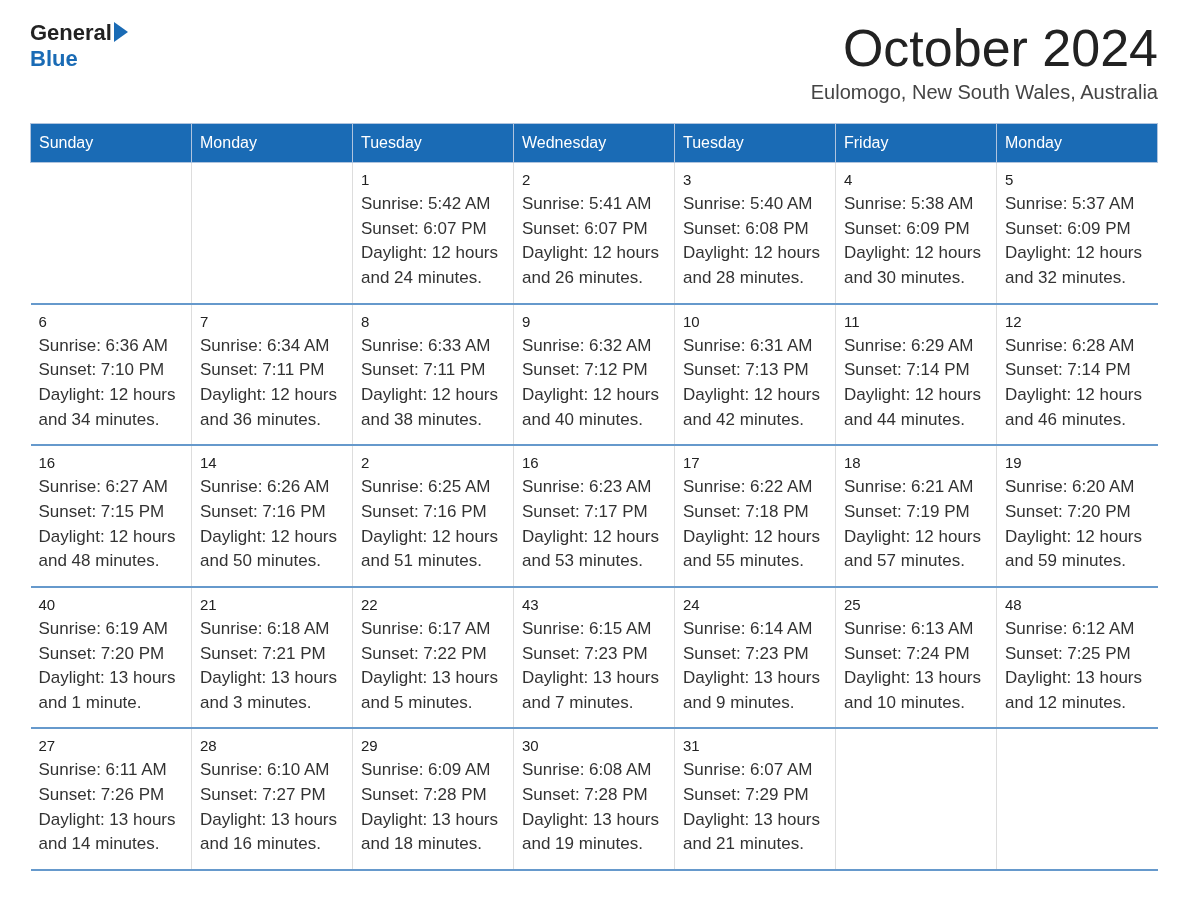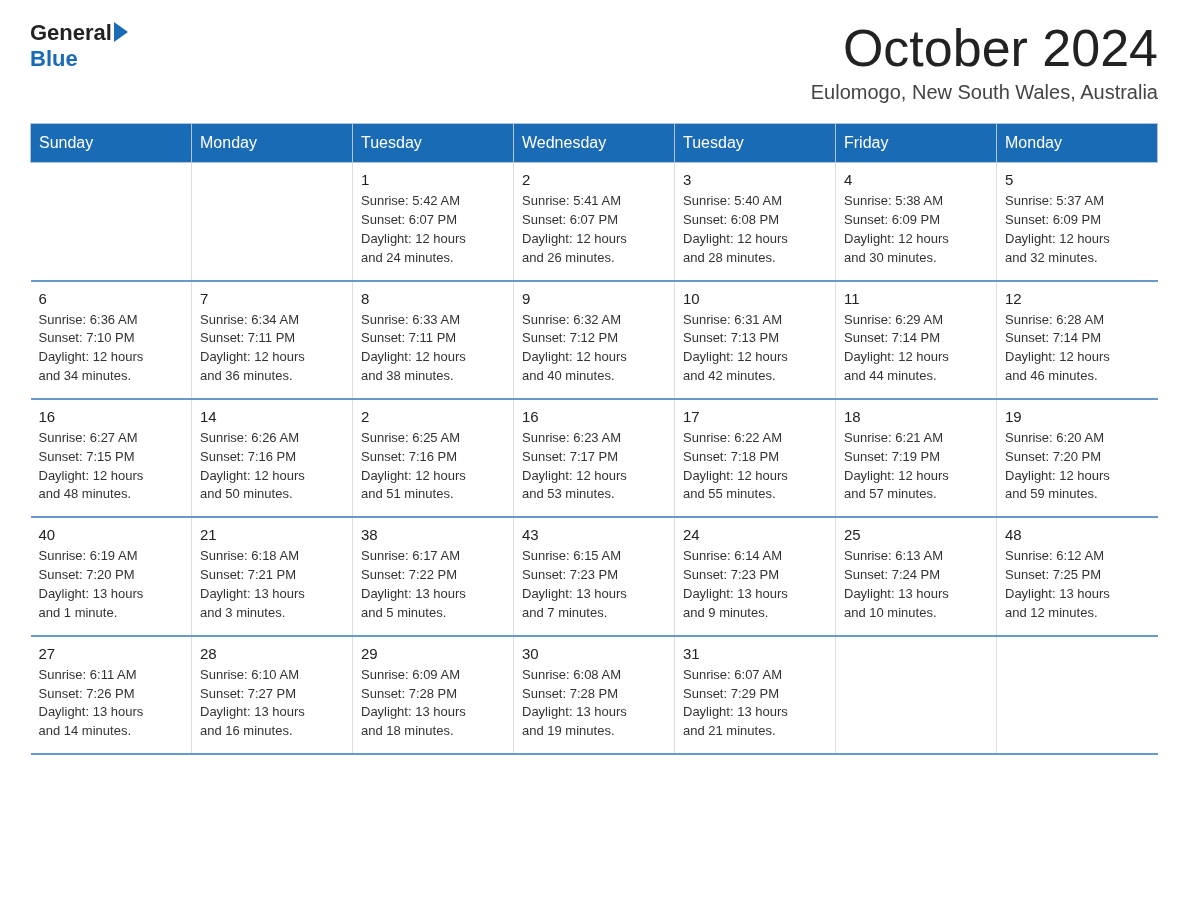--- a/index.html
+++ b/index.html
@@ -94,21 +94,21 @@
       border-right: none;
     }
     .day-number {
       font-size: 15px;
       font-weight: normal;
       color: #222;
       margin-bottom: 4px;
       display: block;
     }
     .day-info {
-      font-size: 13px;
+      font-size: 17px;
       color: #333;
       line-height: 1.45;
     }
     .empty-cell {
       background: #fff;
     }
   </style>
 </head>
 <body>
 
@@ -228,21 +228,21 @@
       <tr>
         <td>
           <span class="day-number">40</span>
           <div class="day-info">Sunrise: 6:19 AM<br>Sunset: 7:20 PM<br>Daylight: 13 hours<br>and 1 minute.</div>
         </td>
         <td>
           <span class="day-number">21</span>
           <div class="day-info">Sunrise: 6:18 AM<br>Sunset: 7:21 PM<br>Daylight: 13 hours<br>and 3 minutes.</div>
         </td>
         <td>
-          <span class="day-number">38</span>
+          <span class="day-number">22</span>
           <div class="day-info">Sunrise: 6:17 AM<br>Sunset: 7:22 PM<br>Daylight: 13 hours<br>and 5 minutes.</div>
         </td>
         <td>
           <span class="day-number">43</span>
           <div class="day-info">Sunrise: 6:15 AM<br>Sunset: 7:23 PM<br>Daylight: 13 hours<br>and 7 minutes.</div>
         </td>
         <td>
           <span class="day-number">24</span>
           <div class="day-info">Sunrise: 6:14 AM<br>Sunset: 7:23 PM<br>Daylight: 13 hours<br>and 9 minutes.</div>
         </td>

